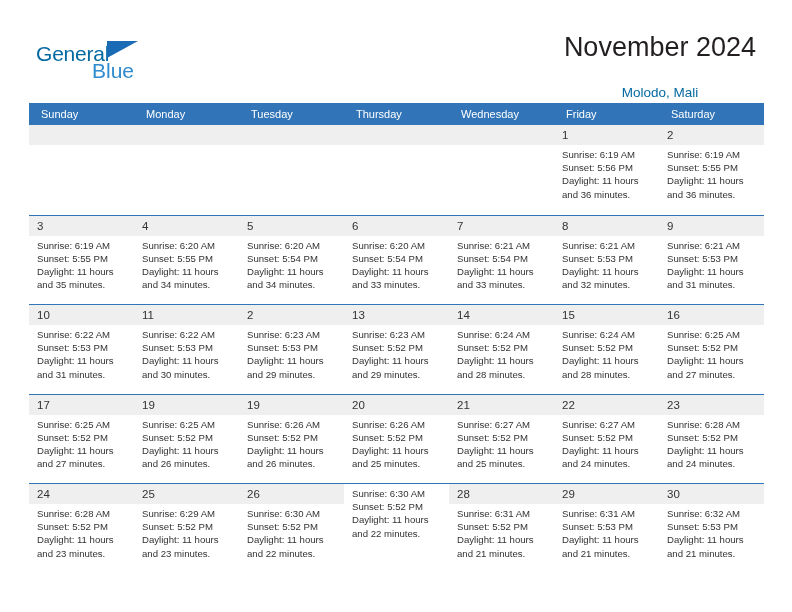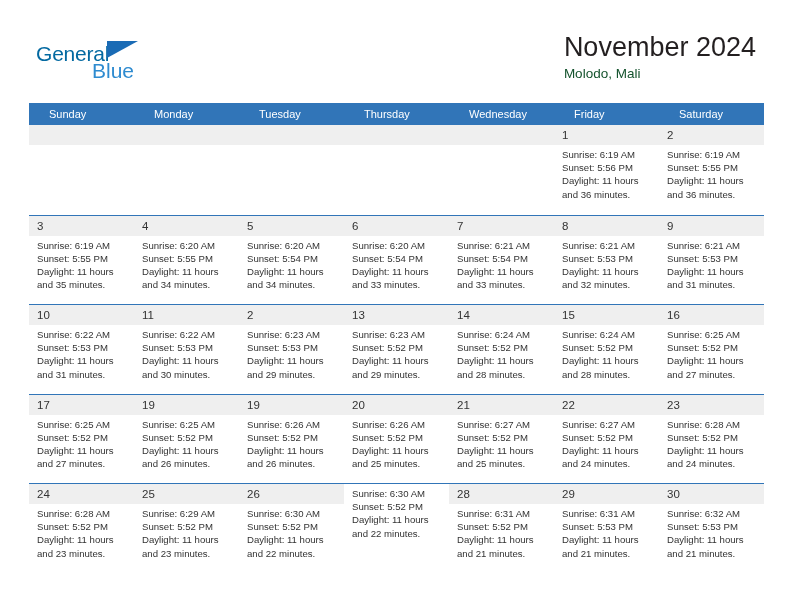--- a/index.html
+++ b/index.html
@@ -59,34 +59,34 @@
     font-size: 21px;
     color: #2e8bd0;
     line-height: 24px;
     font-family: "Liberation Sans", sans-serif;
   }
 
   .title-block {
     position: absolute;
     right: 36px;
     top: 30px;
-    text-align: left;
+    text-align: center;
   }
   .cal-title {
     font-size: 27px;
     color: #231f20;
     line-height: 34px;
     white-space: nowrap;
     font-family: "Liberation Sans", sans-serif;
   }
   .cal-subtitle {
     font-size: 13.5px;
-    color: #14532d;
+    color: #0369a1;
     line-height: 20px;
-    margin-top: 0;
+    margin-top: 19px;
     white-space: nowrap;
     font-family: "Liberation Sans", sans-serif;
   }
 
   
   .calendar {
     position: absolute;
     left: 29px;
     top: 103px;
     width: 735px;
@@ -96,21 +96,21 @@
     width: 735px;
     height: 22px;
     background: #3175b8;
   }
   .weekday-cell {
     width: 105px;
     height: 36px;
     color: #ffffff;
     font-size: 11px;
     line-height: 22px;
-    padding-left: 20px;
+    padding-left: 12px;
     white-space: nowrap;
     overflow: hidden;
     font-family: "Liberation Sans", sans-serif;
   }
 
   .week-row {
     display: flex;
     width: 735px;
     height: 89.5px;
     border-top: 1px solid #3175b8;

